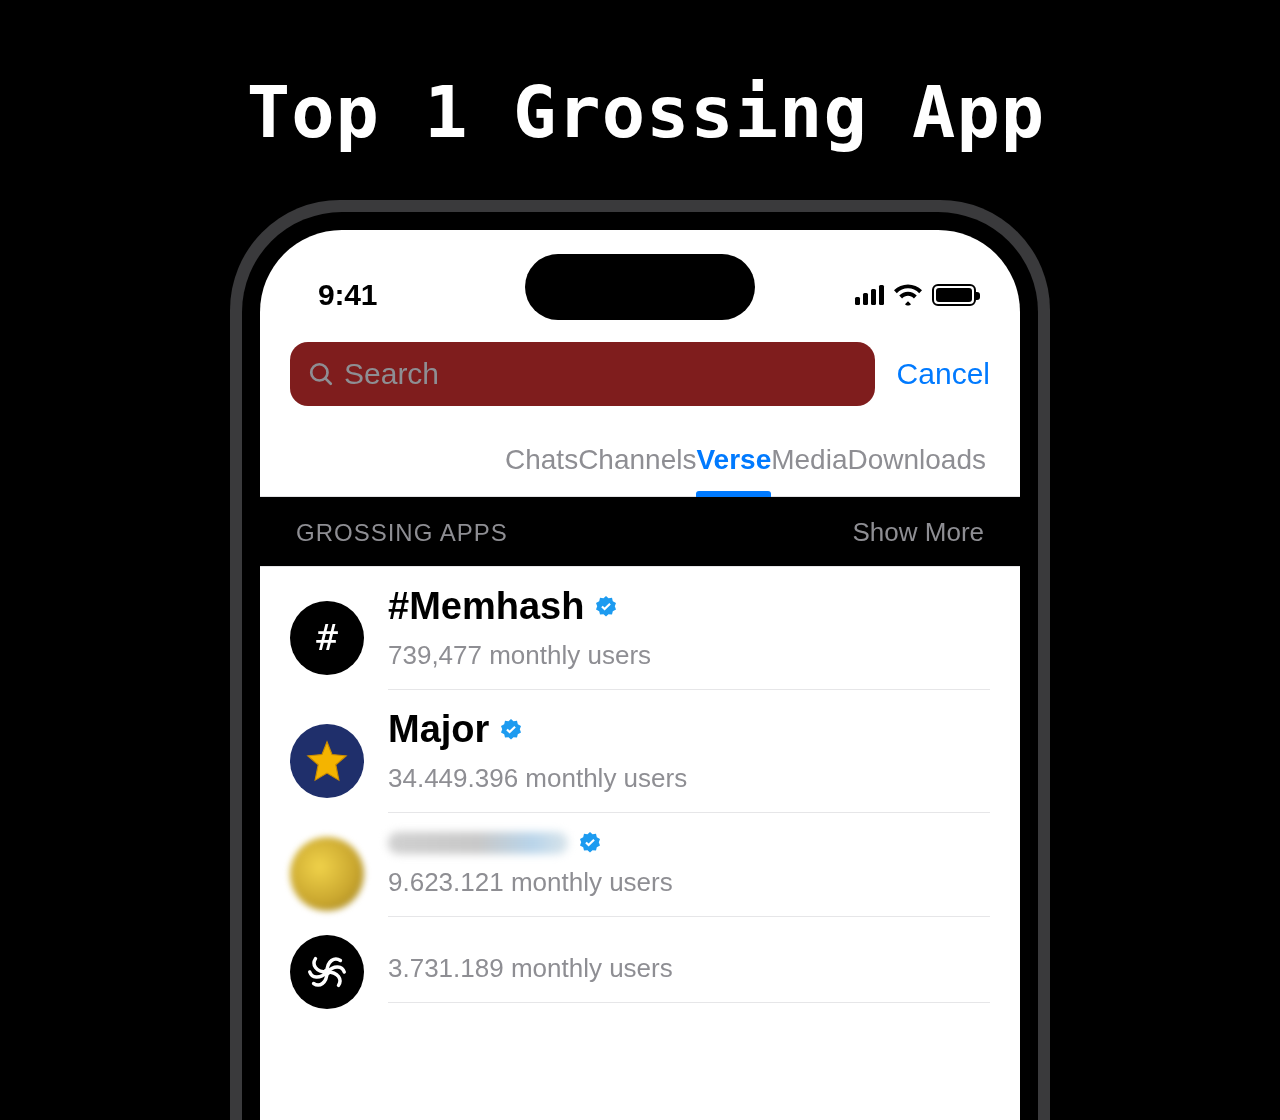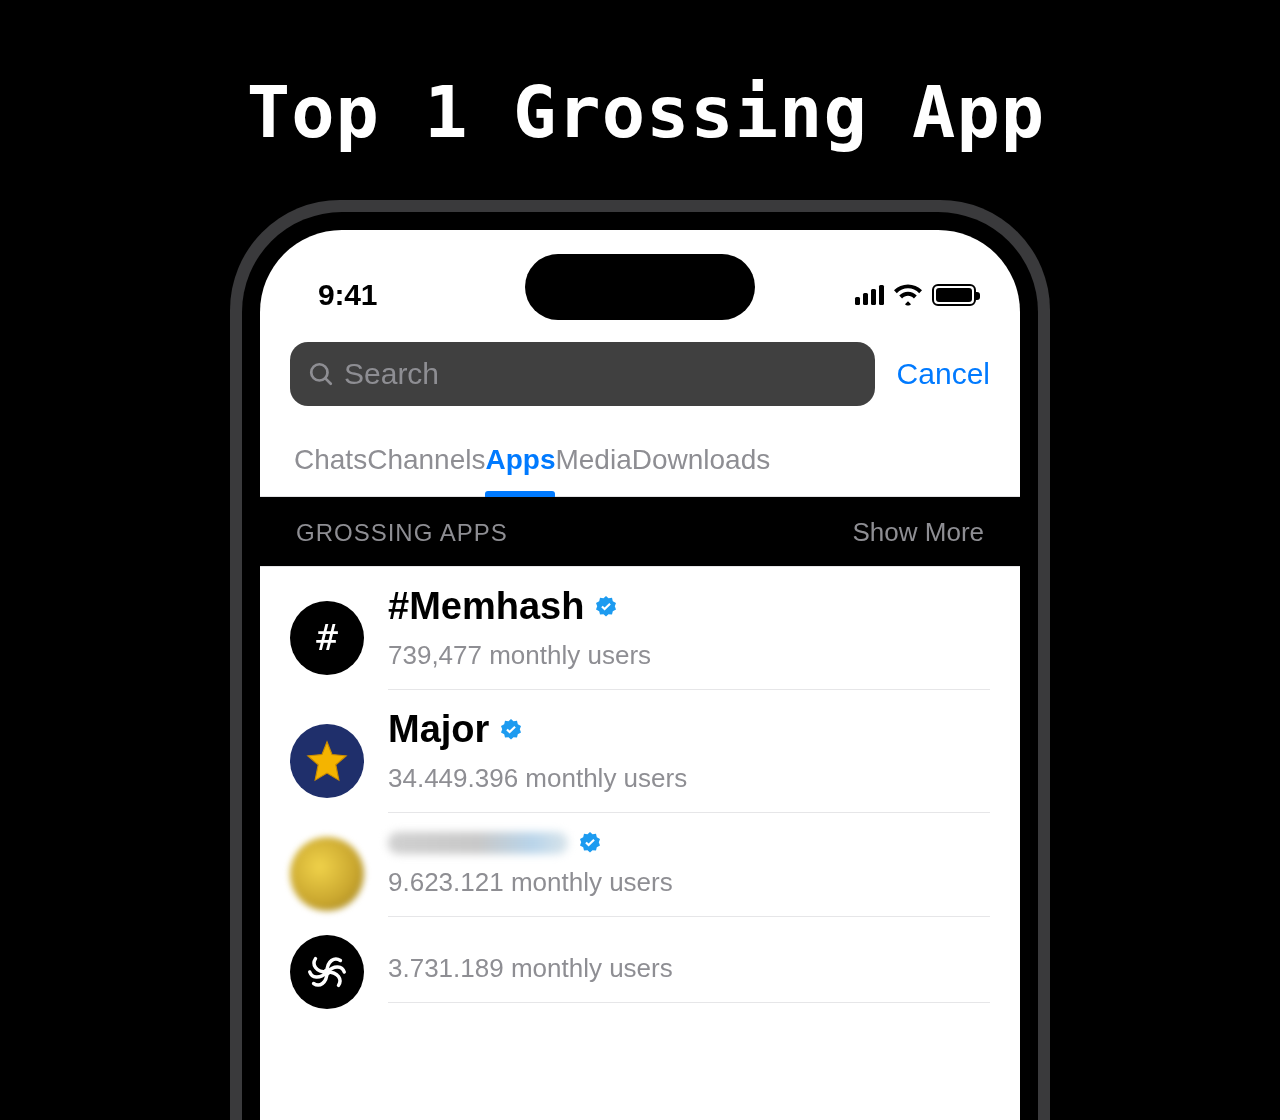--- a/index.html
+++ b/index.html
@@ -123,41 +123,41 @@
       border-radius: 3px;
     }
     .search-row {
       display: flex;
       align-items: center;
       gap: 22px;
       padding: 16px 30px 14px 30px;
     }
     .search-field {
       flex: 1;
-      background: #404040;
+      background: #7f1d1d;
       border-radius: 18px;
       height: 64px;
       display: flex;
       align-items: center;
       padding: 0 18px;
       gap: 10px;
     }
     .search-icon svg { display:block; }
     .search-placeholder {
       color: #8e8e93;
       font-size: 30px;
     }
     .cancel-link {
       color: #007aff;
       font-size: 30px;
       font-weight: 400;
     }
     .tab-row {
       display: flex;
-      justify-content: flex-start;
+      justify-content: flex-end;
       padding: 24px 34px 0 34px;
       border-bottom: 1px solid #e3e3e5;
     }
     .tab {
       font-size: 28px;
       color: #8e8e93;
       font-weight: 500;
       padding-bottom: 20px;
       position: relative;
     }
@@ -286,21 +286,21 @@
             </svg>
           </span>
           <span class="search-placeholder">Search</span>
         </div>
         <div class="cancel-link">Cancel</div>
       </div>
 
       <div class="tab-row">
         <div class="tab">Chats</div>
         <div class="tab">Channels</div>
-        <div class="tab active">Apps</div>
+        <div class="tab active">Verse</div>
         <div class="tab">Media</div>
         <div class="tab">Downloads</div>
       </div>
 
       <div class="section-header">
         <div class="section-title">GROSSING APPS</div>
         <div class="show-more">Show More</div>
       </div>
 
       <div class="list">

